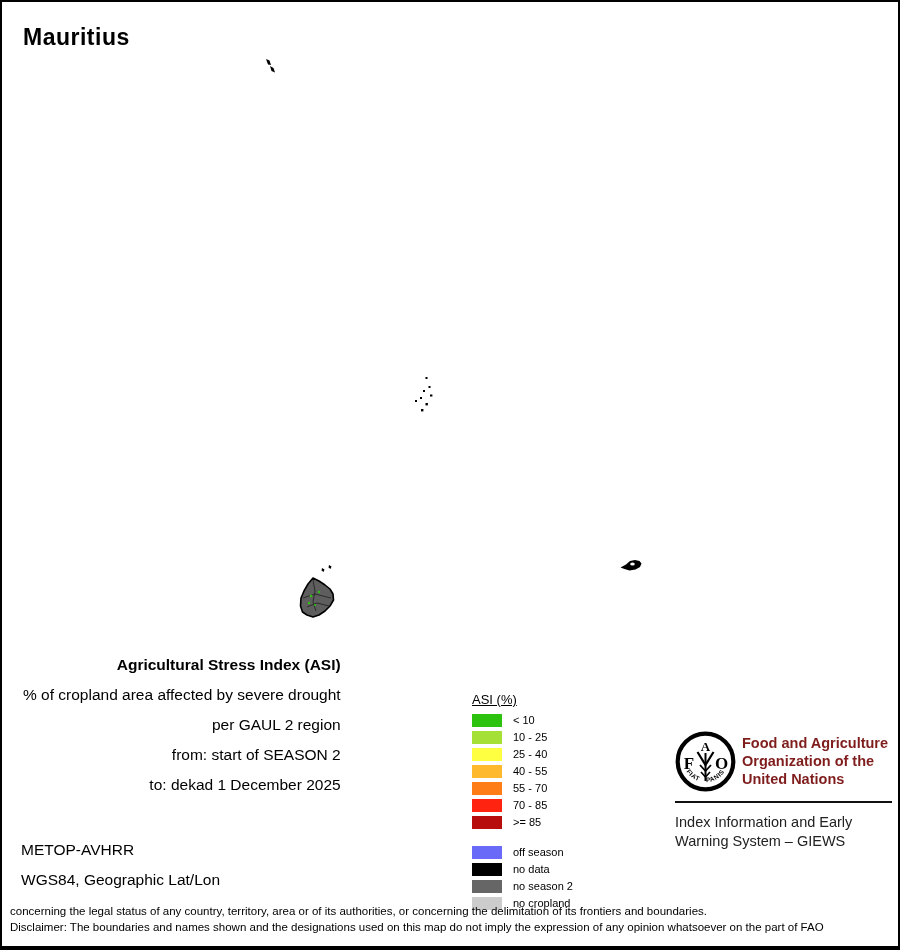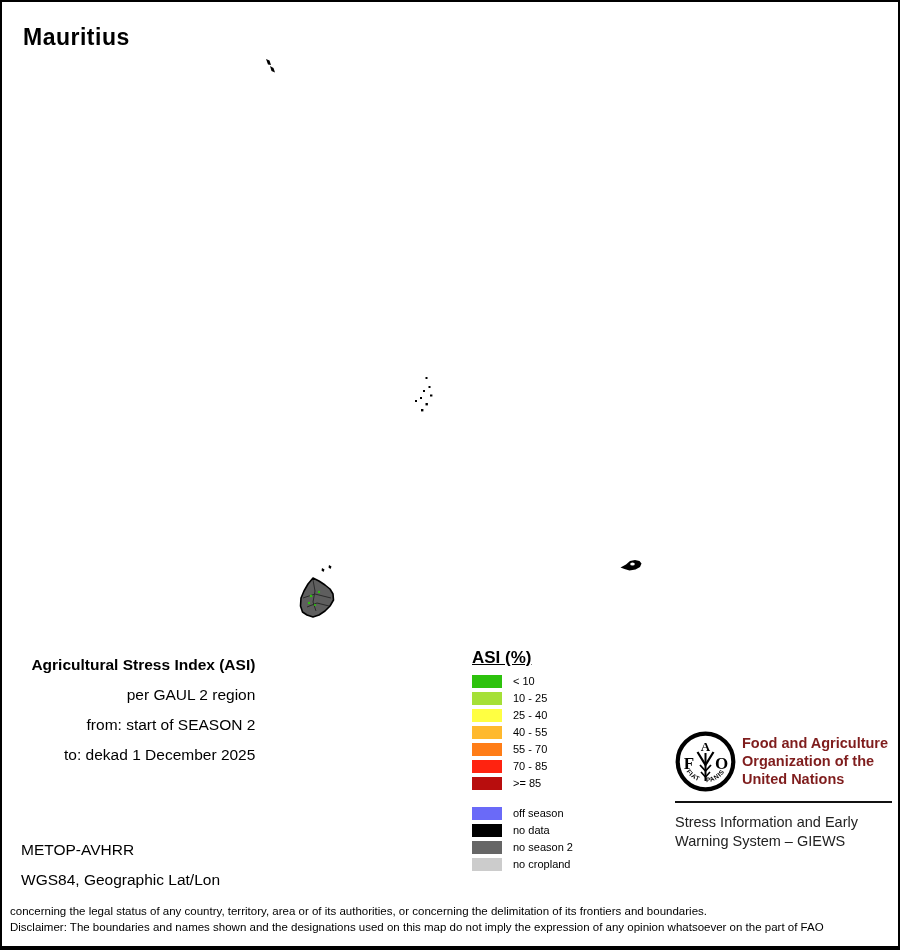--- a/index.html
+++ b/index.html
@@ -49,24 +49,25 @@
     white-space: nowrap;
   }
 
   
   .legend {
     position: absolute;
     left: 470px;
     top: 646px;
   }
   .legend-title {
-    font-size: 17px;
-    font-weight: bold;
+    font-size: 13px;
+    font-weight: normal;
     text-decoration: underline;
     margin-bottom: 7px;
+    margin-top: 44px;
   }
   .legend-row {
     display: flex;
     align-items: flex-start;
     height: 17px;
   }
   .legend-swatch {
     width: 30px;
     height: 13px;
     margin-right: 11px;
@@ -165,20 +166,21 @@
 
     <g>
       <path d="M618.5,565.5 L624,562.5 L628,559 L633,558 L637.5,559
                L639.5,561.5 L638,565 L633.5,567.5 L627.5,568.5 L622.5,567 Z" fill="#000"></path>
       <ellipse cx="630.5" cy="562" rx="2.3" ry="1.6" fill="#fff"></ellipse>
     </g>
   </svg>
 
   <div class="info-block">
     <div class="info-heading">Agricultural Stress Index (ASI)</div>
+    <div>% of cropland area affected by severe drought</div>
     <div>per GAUL 2 region</div>
     <div>
       <span class="kv-label">from</span><span>: start of SEASON 2</span>
     </div>
     <div>
       <span class="kv-label">to</span><span>: dekad 1 December 2025</span>
     </div>
   </div>
 
   <div class="source-block">
@@ -260,21 +262,21 @@
 
     <div class="fao-org">
       <div>Food and Agriculture</div>
       <div>Organization of the</div>
       <div>United Nations</div>
     </div>
 
     <div class="fao-divider"></div>
 
     <div class="giews">
-      <div>Stress Information and Early</div>
+      <div>Index Information and Early</div>
       <div>Warning System – GIEWS</div>
     </div>
   </div>
 
   <div class="disclaimer">
     <div>concerning the legal status of any country, territory, area or of its authorities, or concerning the delimitation of its frontiers and boundaries.</div>
     <div>Disclaimer: The boundaries and names shown and the designations used on this map do not imply the expression of any opinion whatsoever on the part of FAO</div>
   </div>
 
 </div>

